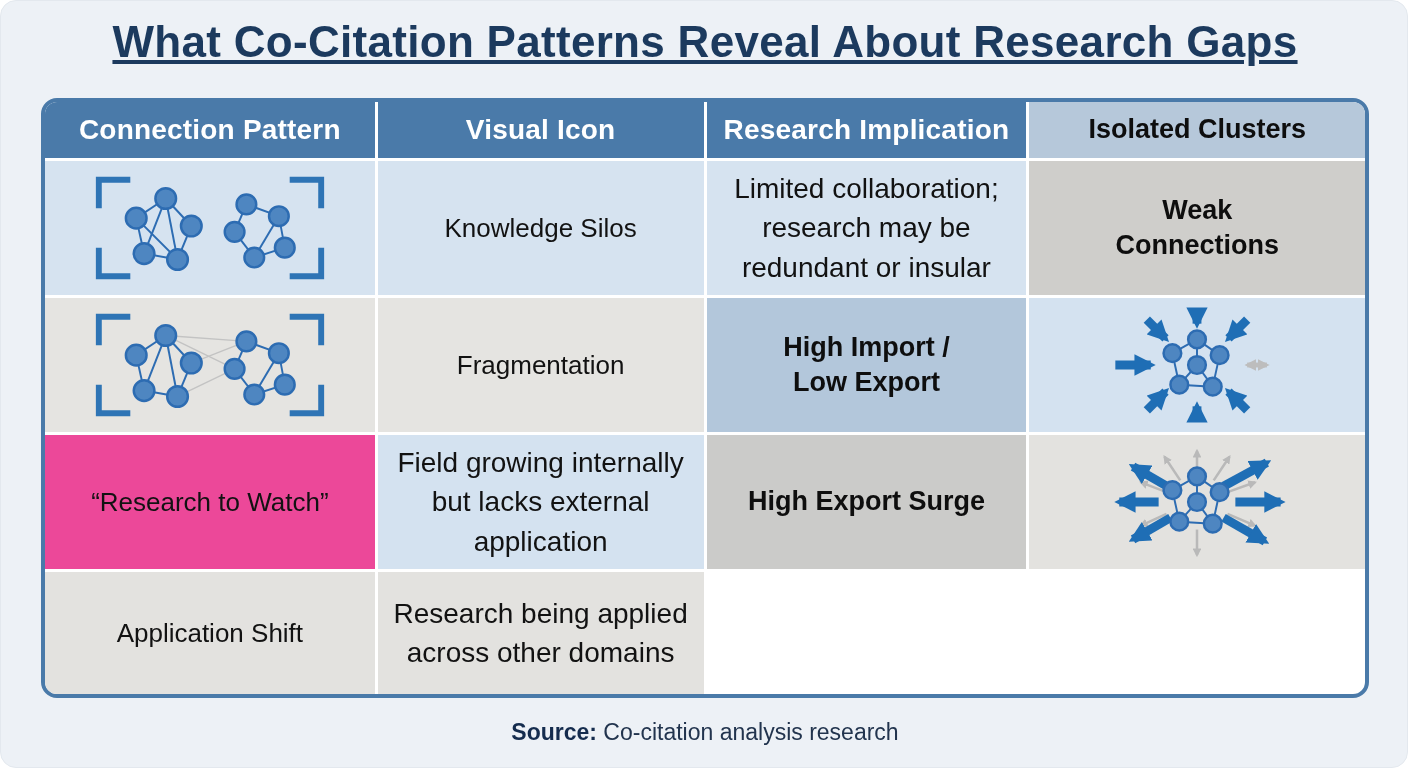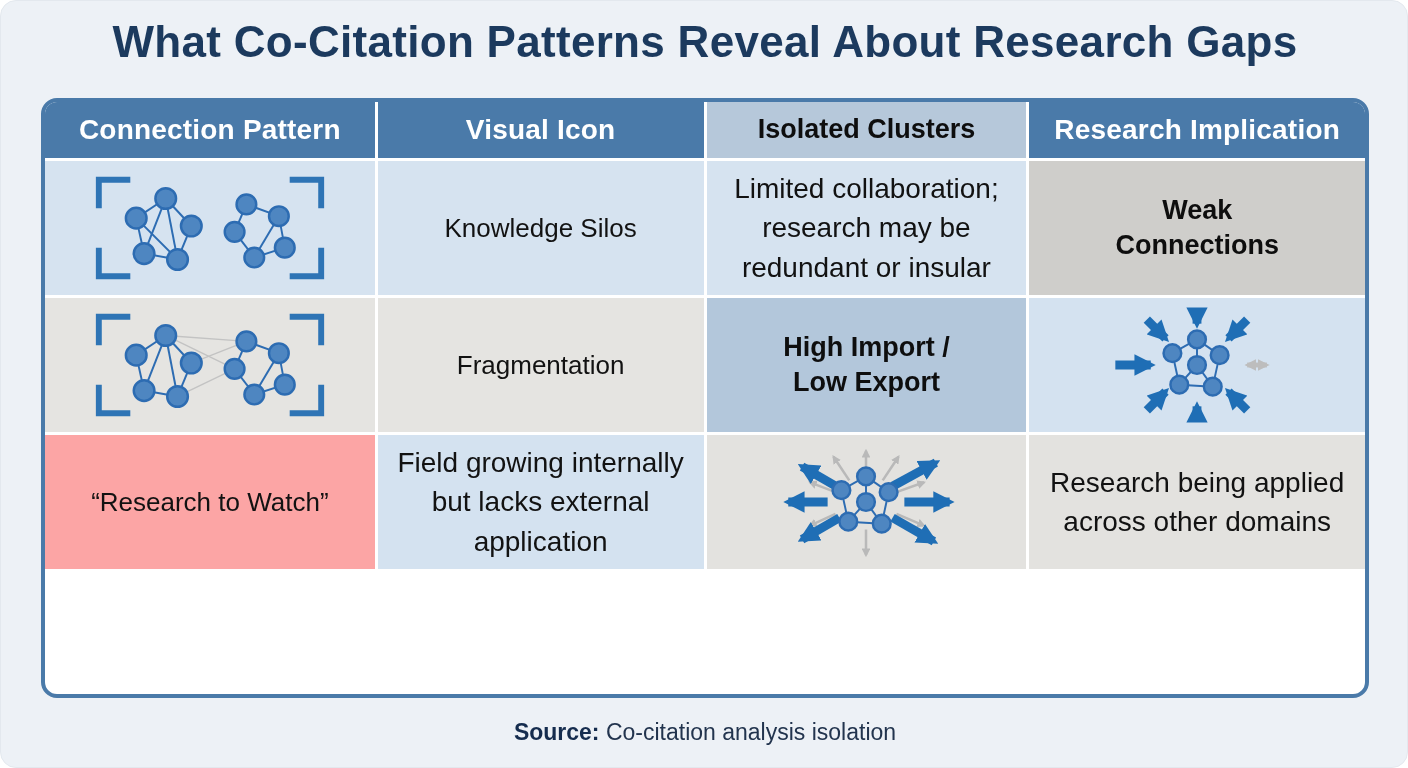--- a/index.html
+++ b/index.html
@@ -7,21 +7,21 @@
     width:1408px;height:768px;position:relative;overflow:hidden;
     background:#ffffff;
     font-family:"Liberation Sans", sans-serif;
   }
   .canvas{
     position:absolute;inset:0;background:#edf1f6;border-radius:16px;
     border:1px solid #e3e8ee;box-sizing:border-box;
   }
   .title{
     position:absolute;top:16px;left:0;width:1408px;text-align:center;
-    font-size:44px;font-weight:800;color:#1c3a5e;letter-spacing:0.3px;
+    font-size:44px;font-weight:800;color:#1c3a5e;letter-spacing:0.3px;text-decoration:underline;
   }
   .table{
     position:absolute;left:40px;top:97px;width:1328px;height:600px;
     box-sizing:border-box;border:4px solid #4a7aa9;border-radius:16px;
     overflow:hidden;background:#ffffff;
     display:grid;
     grid-template-columns:334fr 330fr 324fr 340fr;
     grid-template-rows:56px 1fr 1fr 1fr 1fr;
     gap:3px;
   }
@@ -62,23 +62,23 @@
       <marker id="agd" viewBox="0 0 6 6" refX="4.6" refY="3" markerWidth="2.4" markerHeight="2.4" orient="auto-start-reverse">
         <path d="M0,0 L6,3 L0,6 Z" fill="#bdbdbd"></path>
       </marker>
     </defs>
   </svg>
 
   <div class="table">
 
     <div class="cell th">Connection Pattern</div>
     <div class="cell th">Visual Icon</div>
+    <div class="cell th">Research Implication</div>
+
     <div class="cell c-pattern row-blue c-pattern" style="background:#b6c8da">Isolated Clusters</div>
-
-    <div class="cell th">Research Implication</div>
     <div class="cell c-icon" style="background:#d6e3f0">
       <svg width="270" height="122" viewBox="0 0 270 124">
         <g stroke="#2e74b5" stroke-width="6" fill="none">
           <path d="M22,42 L22,13 L54,13"></path>
           <path d="M22,82 L22,111 L54,111"></path>
           <path d="M248,42 L248,13 L216,13"></path>
           <path d="M248,82 L248,111 L216,111"></path>
         </g>
         <g stroke="#2d6cb2" stroke-width="2">
           <line x1="90" y1="32" x2="60" y2="52"></line>
@@ -189,25 +189,26 @@
         <g fill="#4e86c1" stroke="#2d6cb2" stroke-width="2.5">
           <circle cx="135" cy="36" r="9"></circle>
             <circle cx="110" cy="50" r="9"></circle>
           <circle cx="117" cy="82" r="9"></circle>
             <circle cx="151" cy="84" r="9"></circle>
           <circle cx="158" cy="52" r="9"></circle>
             <circle cx="135" cy="62" r="9"></circle>
         </g>
       </svg>
     </div>
-    <div class="cell c-reveals" style="background:#fca5a5">“Research to Watch”</div>
+    <div class="cell c-reveals" style="background:#ec4899">“Research to Watch”</div>
     <div class="cell c-implication" style="background:#d4e2f0">Field growing internally
 but lacks external
 application</div>
 
+    <div class="cell c-pattern" style="background:#cbcbc9">High Export Surge</div>
     <div class="cell c-icon" style="background:#e3e2df">
       <svg width="290" height="122" viewBox="0 0 290 124">
         <g stroke="#b9b9b9" stroke-width="2.6">
           <line x1="145" y1="36" x2="145" y2="10" marker-end="url(#ag)"></line>
           <line x1="145" y1="90" x2="145" y2="116" marker-end="url(#ag)"></line>
           <line x1="128" y1="40" x2="112" y2="16" marker-end="url(#ag)"></line>
           <line x1="162" y1="40" x2="178" y2="16" marker-end="url(#ag)"></line>
           <line x1="114" y1="52" x2="88" y2="42" marker-end="url(#ag)"></line>
           <line x1="176" y1="52" x2="204" y2="42" marker-end="url(#ag)"></line>
           <line x1="114" y1="74" x2="88" y2="86" marker-end="url(#ag)"></line>
@@ -234,22 +235,23 @@
         <g fill="#4e86c1" stroke="#2d6cb2" stroke-width="2.5">
           <circle cx="145" cy="36" r="9"></circle>
             <circle cx="120" cy="50" r="9"></circle>
           <circle cx="127" cy="82" r="9"></circle>
             <circle cx="161" cy="84" r="9"></circle>
           <circle cx="168" cy="52" r="9"></circle>
             <circle cx="145" cy="62" r="9"></circle>
         </g>
       </svg>
     </div>
+    <div class="cell c-reveals" style="background:#e3e2df">Application Shift</div>
     <div class="cell c-implication" style="background:#e3e2df">Research being applied
 across other domains</div>
 
   </div>
 
   <div class="footer">
-    <b>Source:</b><span> Co-citation analysis isolation</span>
+    <b>Source:</b><span> Co-citation analysis research</span>
   </div>
 
 </div>
 
 </body></html>

